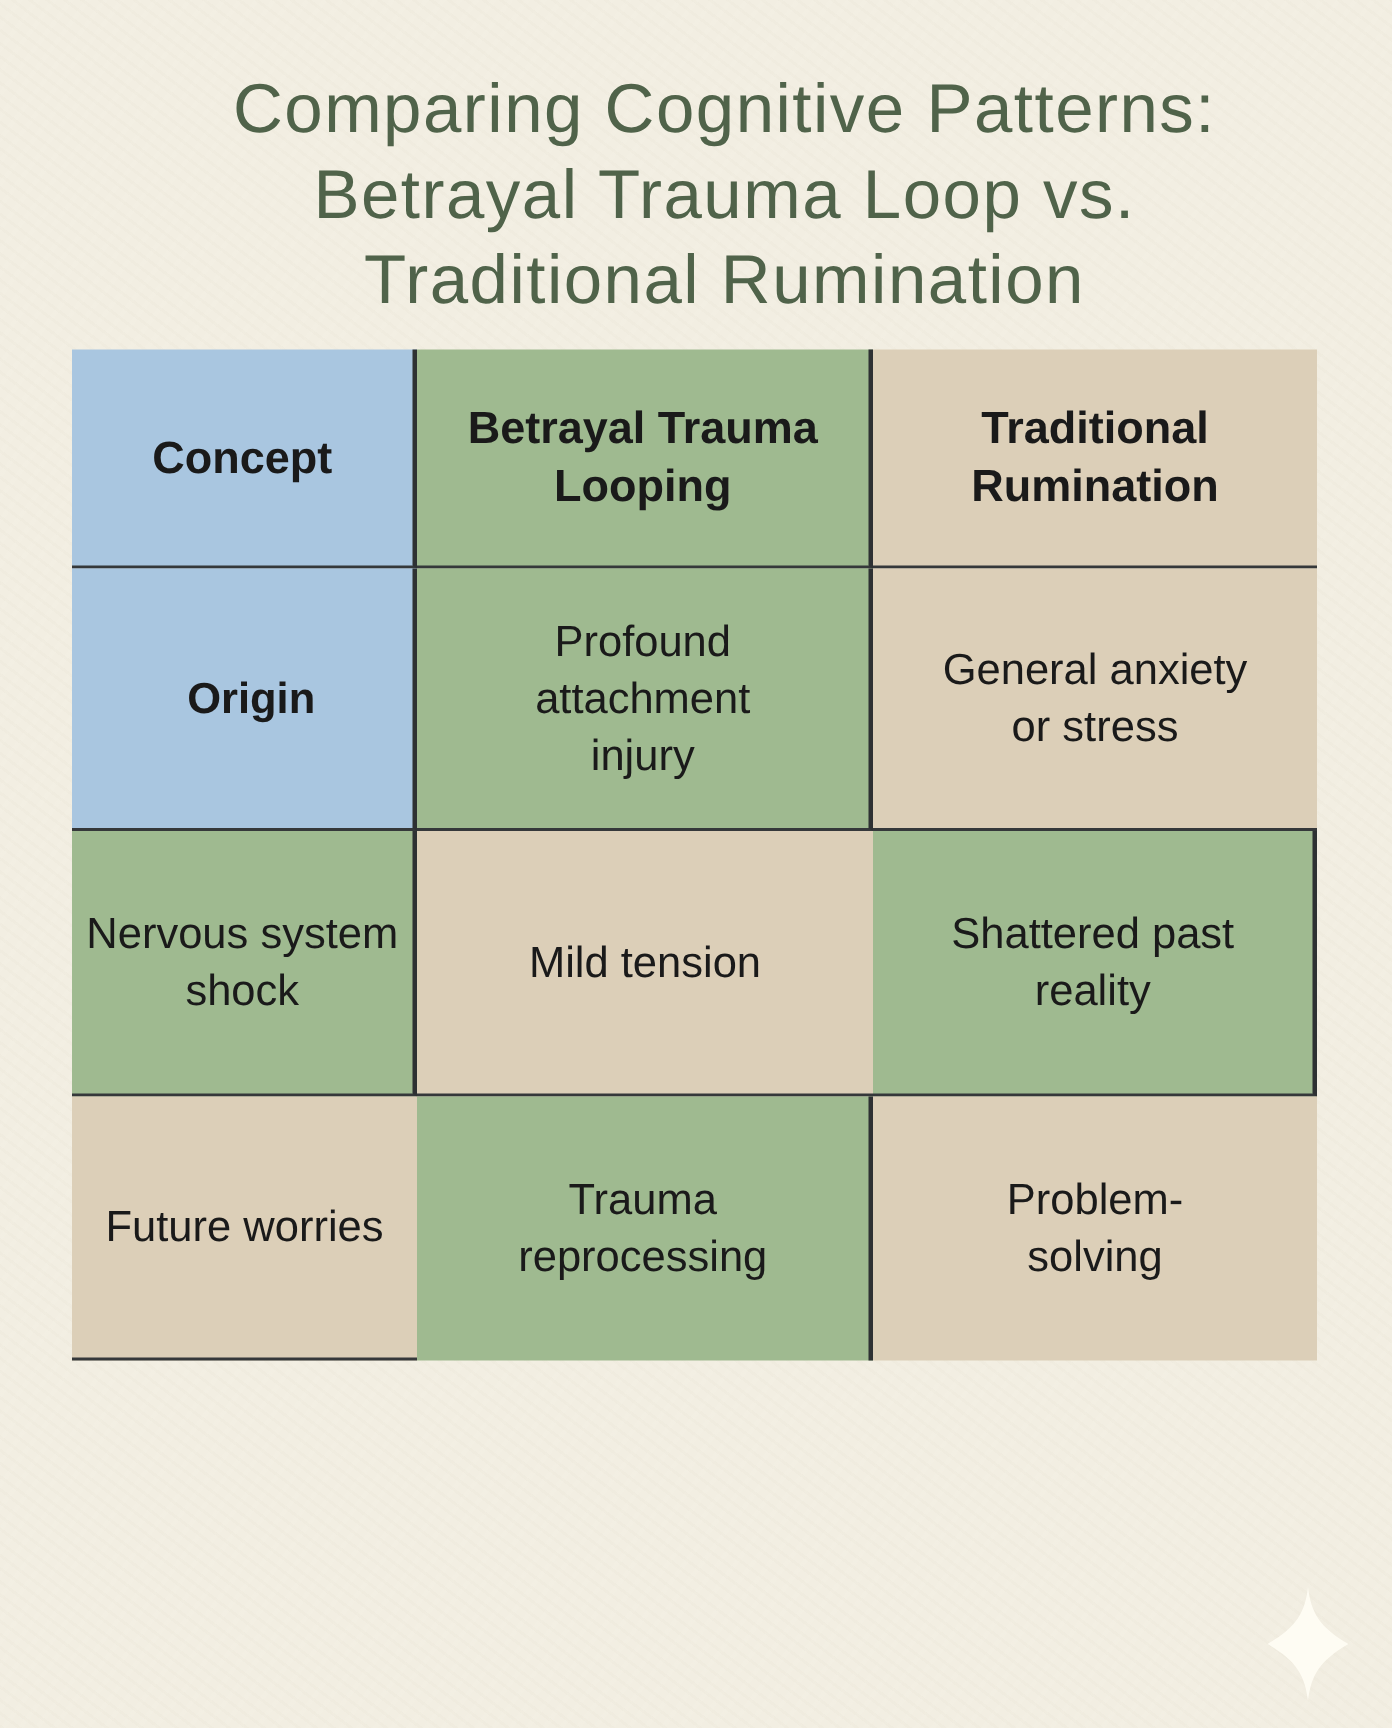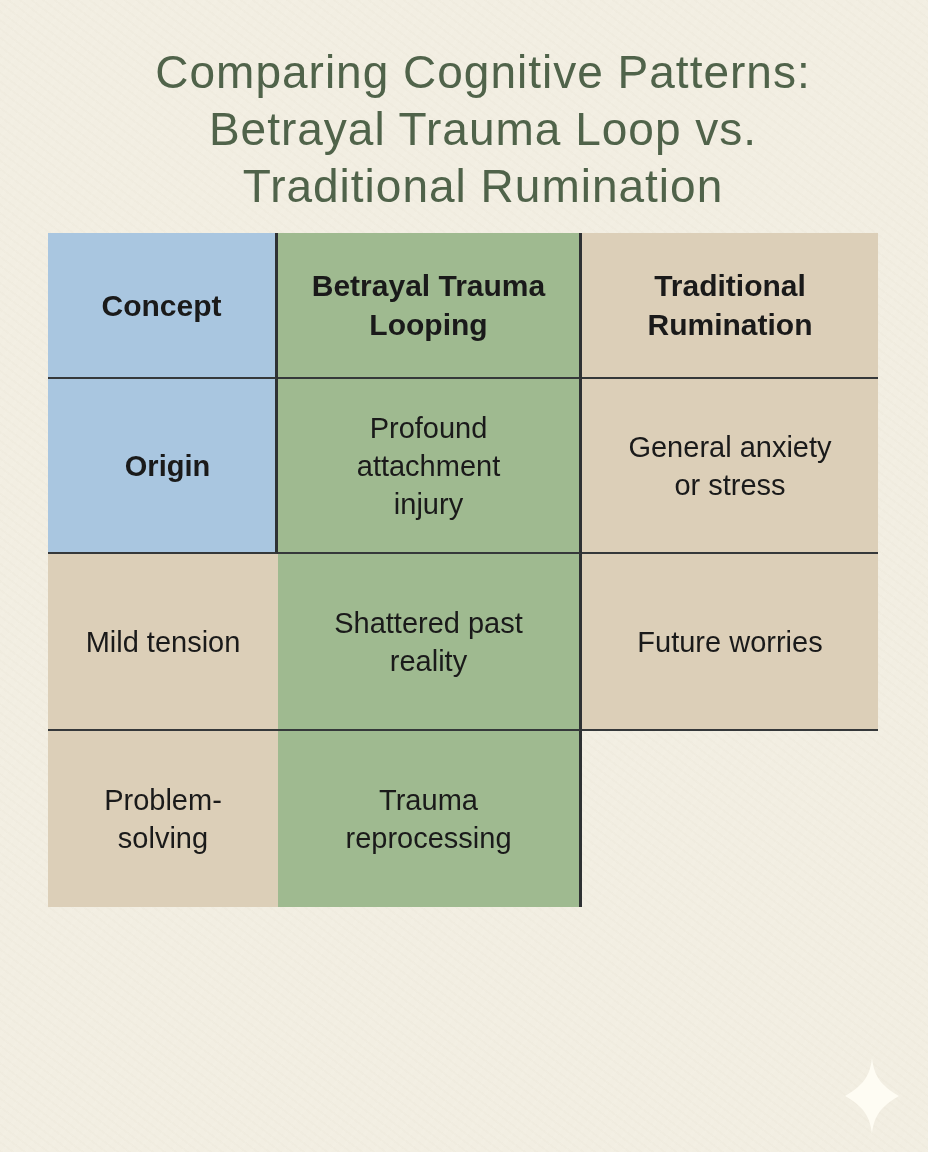--- a/index.html
+++ b/index.html
@@ -98,36 +98,39 @@
     <div class="cell col-blue v-border h-border row-label">
       <span class="inner">Origin</span>
     </div>
     <div class="cell col-green v-border h-border body-green">
       <span class="inner">Profound attachment injury</span>
     </div>
     <div class="cell col-tan h-border body-tan">
       <span class="inner">General anxiety or stress</span>
     </div>
 
+    <div class="cell col-green v-border h-border body-green">
+      <span class="inner">Nervous system shock</span>
+    </div>
     <div class="cell col-tan h-border body-tan">
       <span class="inner">Mild tension</span>
     </div>
 
     <div class="cell col-green v-border h-border body-green">
       <span class="inner">Shattered past reality</span>
     </div>
     <div class="cell col-tan h-border body-tan">
       <span class="inner">Future worries</span>
     </div>
 
+    <div class="cell col-green v-border body-green">
+      <span class="inner">Trauma reprocessing</span>
+    </div>
     <div class="cell col-tan body-tan">
       <span class="inner">Problem-solving</span>
-    </div>
-    <div class="cell col-green v-border body-green">
-      <span class="inner">Trauma reprocessing</span>
     </div>
 
   </div>
 
   <svg class="sparkle" viewBox="0 0 40 52" preserveAspectRatio="none">
     <path d="M20 0 C21.5 12 26 18.5 40 26 C26 33.5 21.5 40 20 52 C18.5 40 14 33.5 0 26 C14 18.5 18.5 12 20 0 Z" fill="#fffdf4" opacity="0.92"></path>
   </svg>
 
 </div>
 

